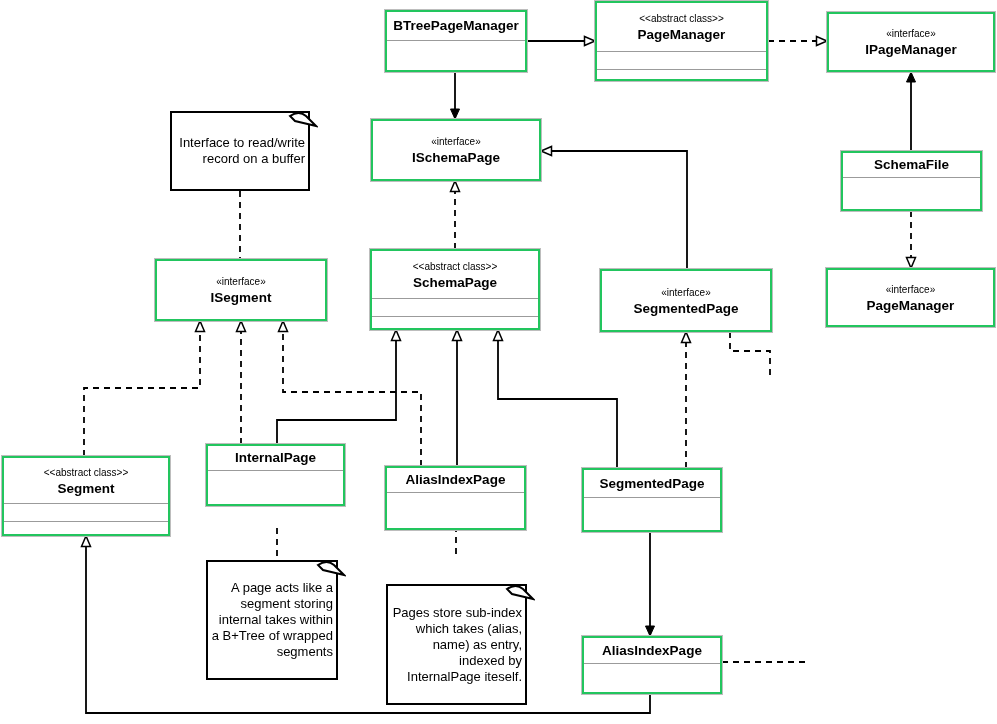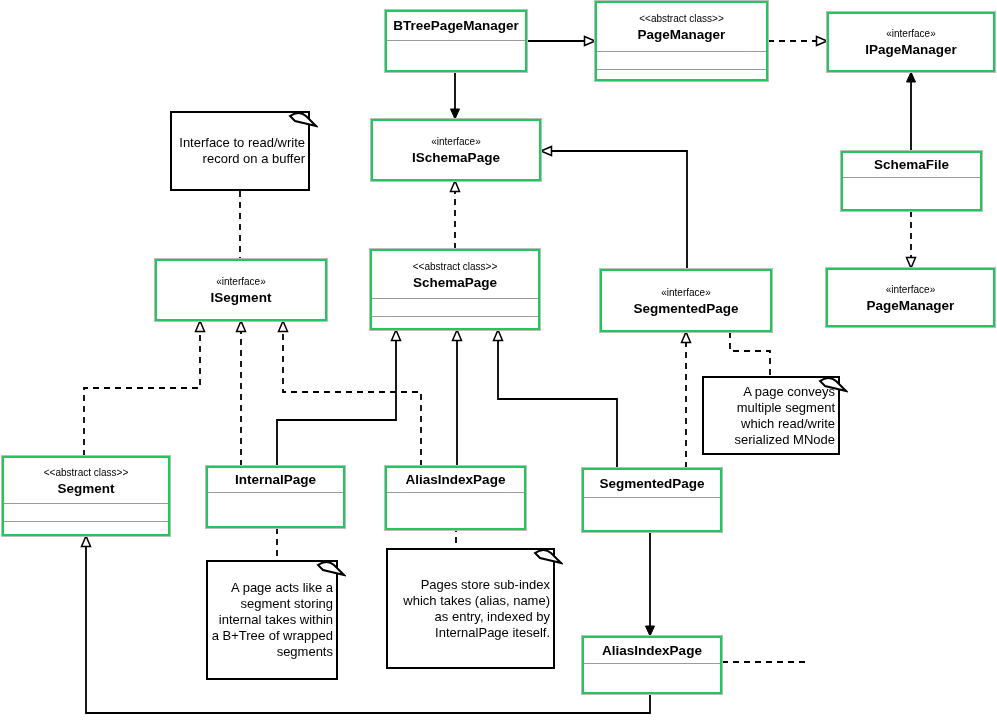--- a/index.html
+++ b/index.html
@@ -157,21 +157,21 @@
 
   <div class="uml-class" style="left:2px;top:456px;width:168px;height:80px">
     <div class="title" style="height:45px">
       <span class="stereotype">&lt;&lt;abstract class&gt;&gt;</span>
       <span class="cls-name">Segment</span>
     </div>
     <div class="compartment" style="height:17px"></div>
     <div class="compartment fill"></div>
   </div>
 
-  <div class="uml-class" style="left:206px;top:466px;width:139px;height:62px">
+  <div class="uml-class" style="left:206px;top:444px;width:139px;height:62px">
     <div class="title" style="height:24px">
       <span class="cls-name">InternalPage</span>
     </div>
     <div class="compartment fill"></div>
   </div>
 
   <div class="uml-class" style="left:385px;top:466px;width:141px;height:64px">
     <div class="title" style="height:24px">
       <span class="cls-name">AliasIndexPage</span>
     </div>
@@ -192,35 +192,29 @@
     <div class="compartment fill"></div>
   </div>
 
   <div class="uml-note" style="left:170px;top:111px;width:140px;height:80px">
     <svg class="fold" width="30" height="20" viewBox="0 0 30 20">
       <path d="M2,6 Q11,0 18,6 L28,16 L7,11 Z" fill="#ffffff" stroke="#000000" stroke-width="2"></path>
     </svg>
     <div class="note-text">Interface to read/write record on a buffer</div>
   </div>
 
-  <div class="uml-note" style="left:702px;top:376px;width:138px;height:79px">
-    <svg class="fold" width="30" height="20" viewBox="0 0 30 20">
-      <path d="M2,6 Q11,0 18,6 L28,16 L7,11 Z" fill="#ffffff" stroke="#000000" stroke-width="2"></path>
-    </svg>
-    <div class="note-text">A page conveys multiple segment which read/write serialized MNode</div>
-  </div>
 
   <div class="uml-note" style="left:206px;top:560px;width:132px;height:120px">
     <svg class="fold" width="30" height="20" viewBox="0 0 30 20">
       <path d="M2,6 Q11,0 18,6 L28,16 L7,11 Z" fill="#ffffff" stroke="#000000" stroke-width="2"></path>
     </svg>
     <div class="note-text">A page acts like a segment storing internal takes within a B+Tree of wrapped segments</div>
   </div>
 
-  <div class="uml-note" style="left:386px;top:548px;width:169px;height:121px">
+  <div class="uml-note" style="left:386px;top:584px;width:141px;height:121px">
     <svg class="fold" width="30" height="20" viewBox="0 0 30 20">
       <path d="M2,6 Q11,0 18,6 L28,16 L7,11 Z" fill="#ffffff" stroke="#000000" stroke-width="2"></path>
     </svg>
     <div class="note-text">Pages store sub-index which takes (alias, name) as entry,  indexed by InternalPage iteself.</div>
   </div>
 
 
 </div>
 
 </body></html>

